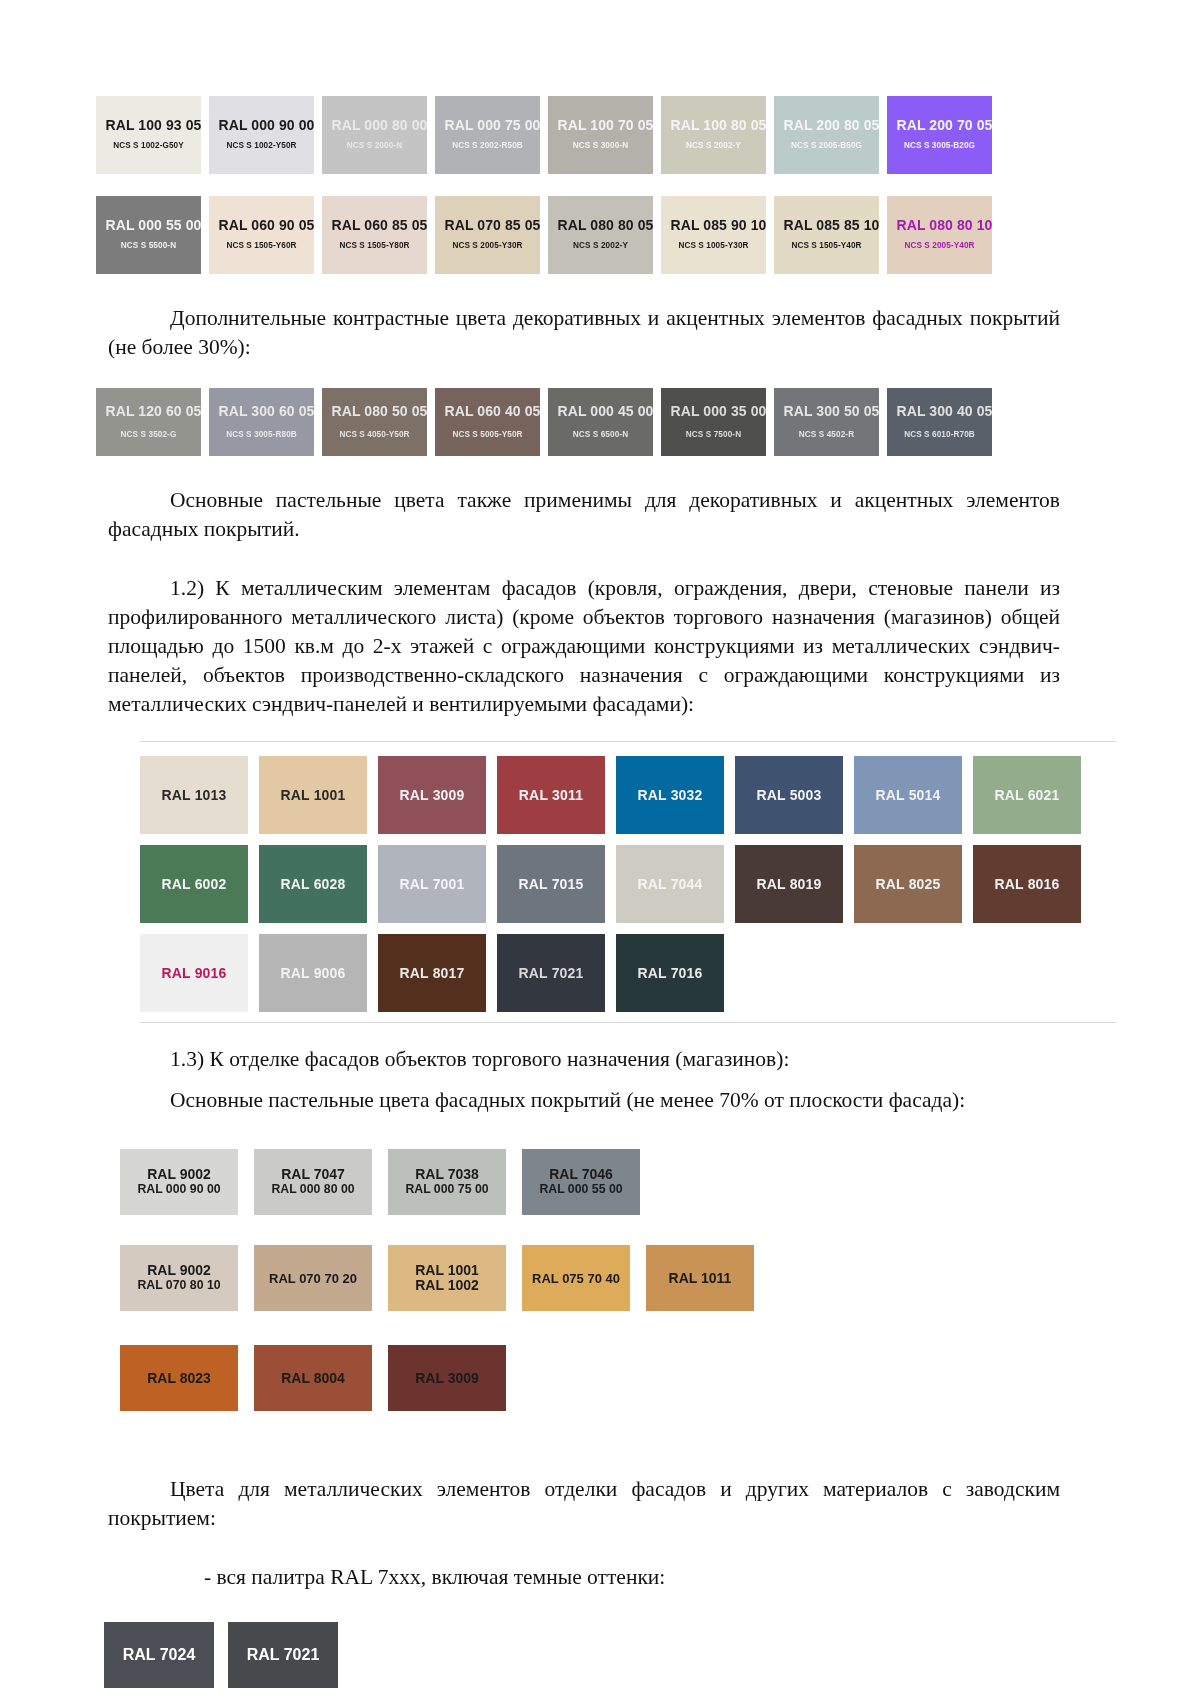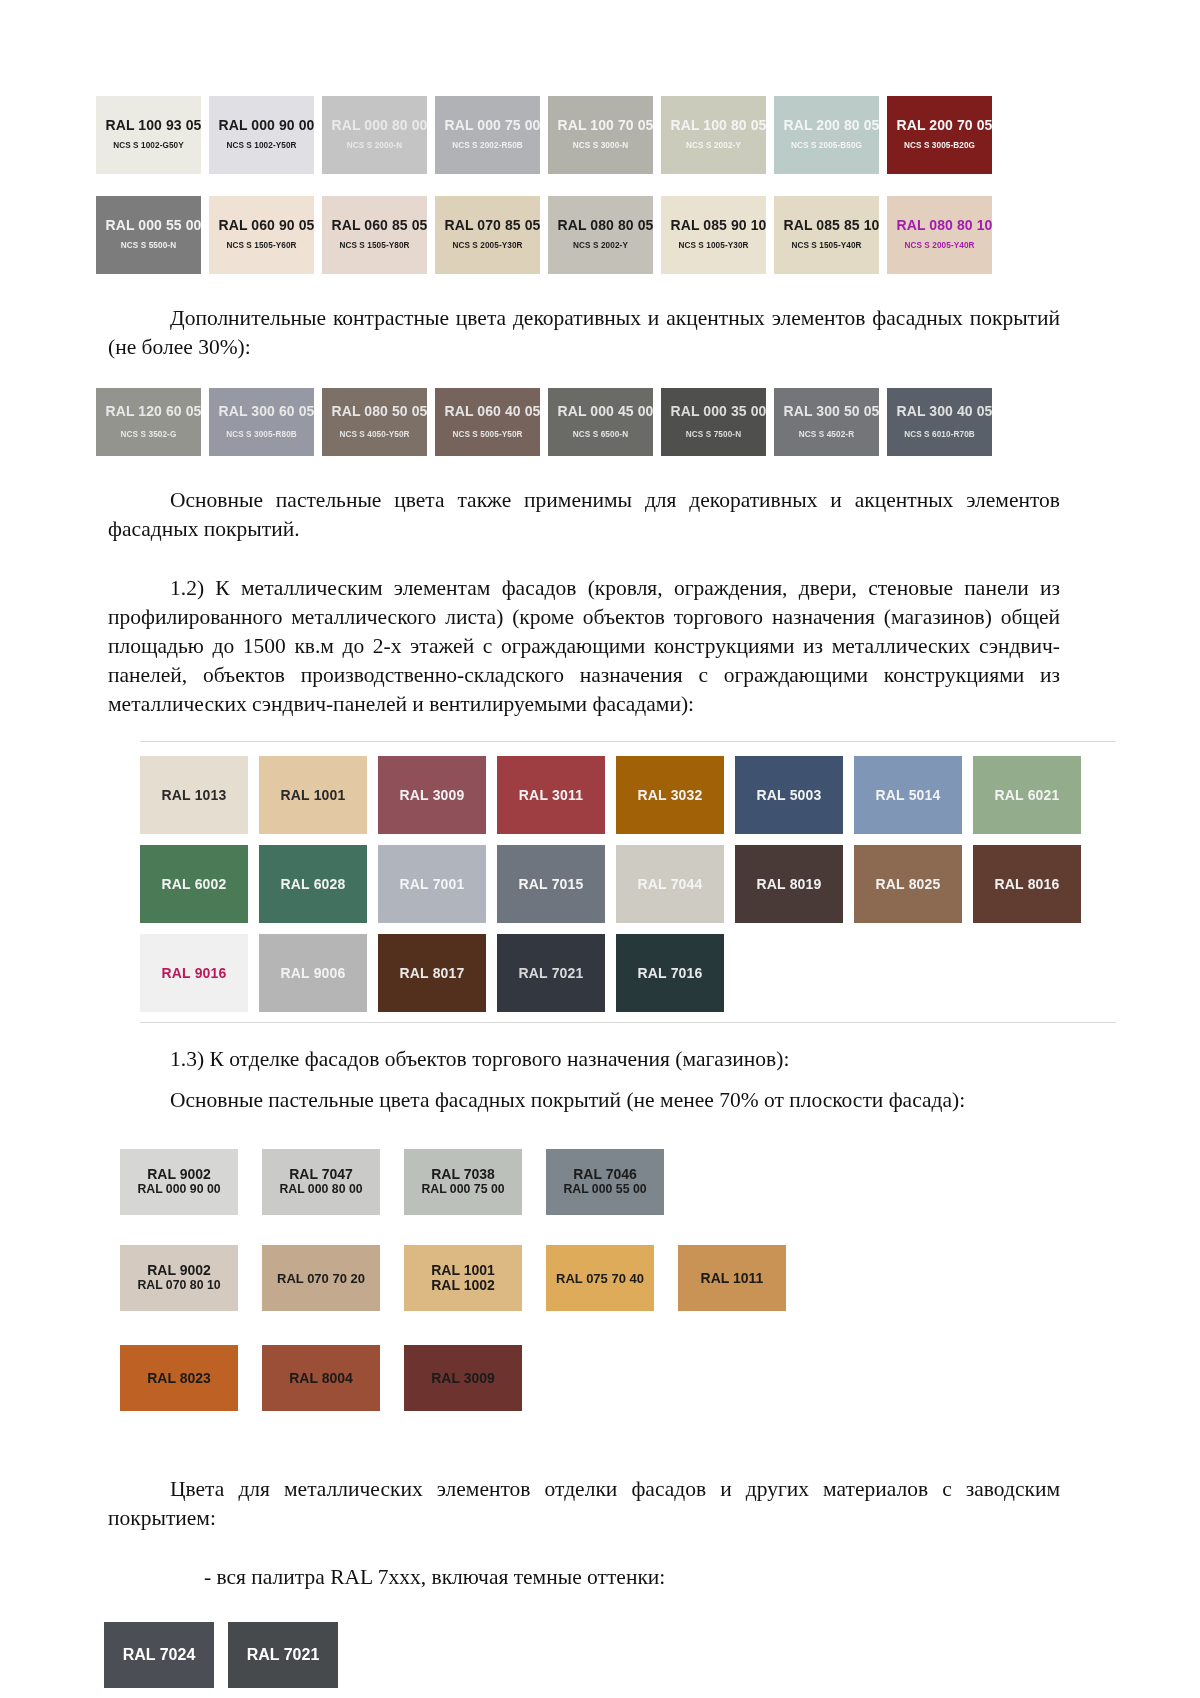--- a/index.html
+++ b/index.html
@@ -110,21 +110,21 @@
     font-family: "Liberation Sans", "DejaVu Sans", sans-serif;
     font-size: 14px;
     font-weight: 700;
     letter-spacing: .2px;
     white-space: nowrap;
   }
 
   
   .shop-grid {
     display: flex;
-    gap: 24px;
+    gap: 16px;
     margin-bottom: 12px;
   }
   .shop-sw {
     box-sizing: border-box;
     display: flex;
     flex-direction: column;
     align-items: center;
     justify-content: center;
     height: 66px;
   }
@@ -196,21 +196,21 @@
         <span class="ncs">NCS S 3000-N</span>
       </div>
       <div class="ncs-sw" style="background-color: rgb(203, 203, 187); color: rgb(244, 244, 244);">
         <span class="ral">RAL 100 80 05</span>
         <span class="ncs">NCS S 2002-Y</span>
       </div>
       <div class="ncs-sw" style="background-color: rgb(186, 203, 200); color: rgb(244, 244, 244);">
         <span class="ral">RAL 200 80 05</span>
         <span class="ncs">NCS S 2005-B50G</span>
       </div>
-      <div class="ncs-sw" style="background-color: #7f1d1d; color: rgb(244, 244, 244);">
+      <div class="ncs-sw" style="background-color: #8b5cf6; color: rgb(244, 244, 244);">
         <span class="ral">RAL 200 70 05</span>
         <span class="ncs">NCS S 3005-B20G</span>
       </div>
     </div>
 
     <div class="spacer-22"></div>
 
     <div class="ncs-grid">
       <div class="ncs-sw" style="background-color: rgb(124, 124, 124); color: rgb(240, 240, 240);">
         <span class="ral">RAL 000 55 00</span>
@@ -305,21 +305,21 @@
         </div>
         <div class="ral-sw" style="background-color: rgb(227, 201, 163); color: rgb(42, 42, 42);">
           <span>RAL 1001</span>
         </div>
         <div class="ral-sw" style="background-color: rgb(143, 80, 89); color: rgb(242, 242, 242);">
           <span>RAL 3009</span>
         </div>
         <div class="ral-sw" style="background-color: rgb(158, 62, 66); color: rgb(242, 242, 242);">
           <span>RAL 3011</span>
         </div>
-        <div class="ral-sw" style="background-color: #a16207; color: rgb(242, 242, 242);">
+        <div class="ral-sw" style="background-color: #0369a1; color: rgb(242, 242, 242);">
           <span>RAL 3032</span>
         </div>
         <div class="ral-sw" style="background-color: rgb(63, 83, 112); color: rgb(242, 242, 242);">
           <span>RAL 5003</span>
         </div>
         <div class="ral-sw" style="background-color: rgb(127, 150, 182); color: rgb(242, 242, 242);">
           <span>RAL 5014</span>
         </div>
         <div class="ral-sw" style="background-color: rgb(147, 173, 140); color: rgb(242, 242, 242);">
           <span>RAL 6021</span>

